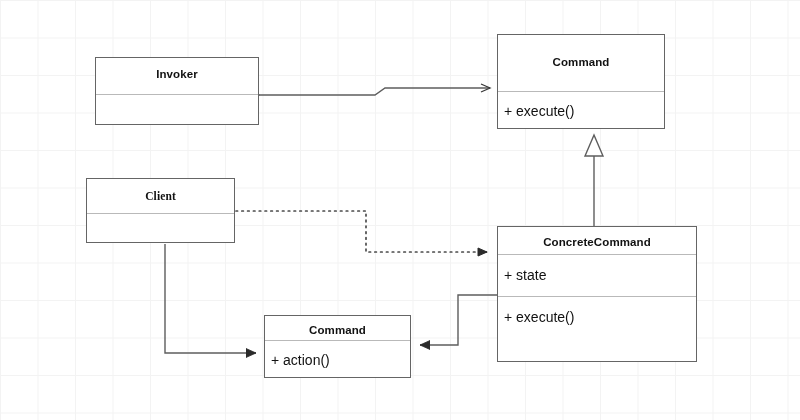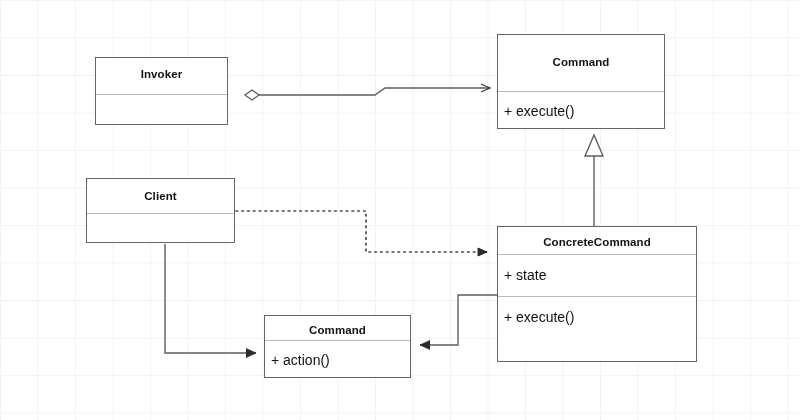--- a/index.html
+++ b/index.html
@@ -50,29 +50,29 @@
     color: #111111;
     padding-left: 6px;
     line-height: 1;
     white-space: nowrap;
   }
   .empty-compartment {
     border-top: 1px solid #b9b9b9;
   }
 
   
-  #box-invoker { left: 95px;  top: 57px;  width: 133px; height: 68px; }
+  #box-invoker { left: 95px;  top: 57px;  width: 164px; height: 68px; }
   #box-invoker .uml-title { padding-top: 11px; }
   #box-invoker .empty-compartment { position:absolute; left:0; right:0; top:36px; bottom:0; }
 
   #box-command { left: 497px; top: 34px;  width: 168px; height: 95px; }
   #box-command .uml-title { padding-top: 22px; }
   #box-command .compartment { position:absolute; left:0; right:0; top:56px; bottom:0; padding-top: 12px; }
 
-  #box-client { left: 86px;  top: 178px; width: 149px; height: 65px; }
+  #box-client { left: 86px;  top: 178px; width: 149px; height: 65px; font-family: Liberation Serif, serif; }
   #box-client .uml-title { padding-top: 12px; }
   #box-client .empty-compartment { position:absolute; left:0; right:0; top:34px; bottom:0; }
 
   #box-concrete { left: 497px; top: 226px; width: 200px; height: 136px; }
   #box-concrete .uml-title { padding-top: 10px; }
   #box-concrete .comp-state { position:absolute; left:0; right:0; top:27px; height:42px; padding-top: 13px; }
   #box-concrete .comp-exec  { position:absolute; left:0; right:0; top:69px; bottom:0; padding-top: 13px; }
 
   #box-receiver { left: 264px; top: 315px; width: 147px; height: 63px; }
   #box-receiver .uml-title { padding-top: 9px; }

